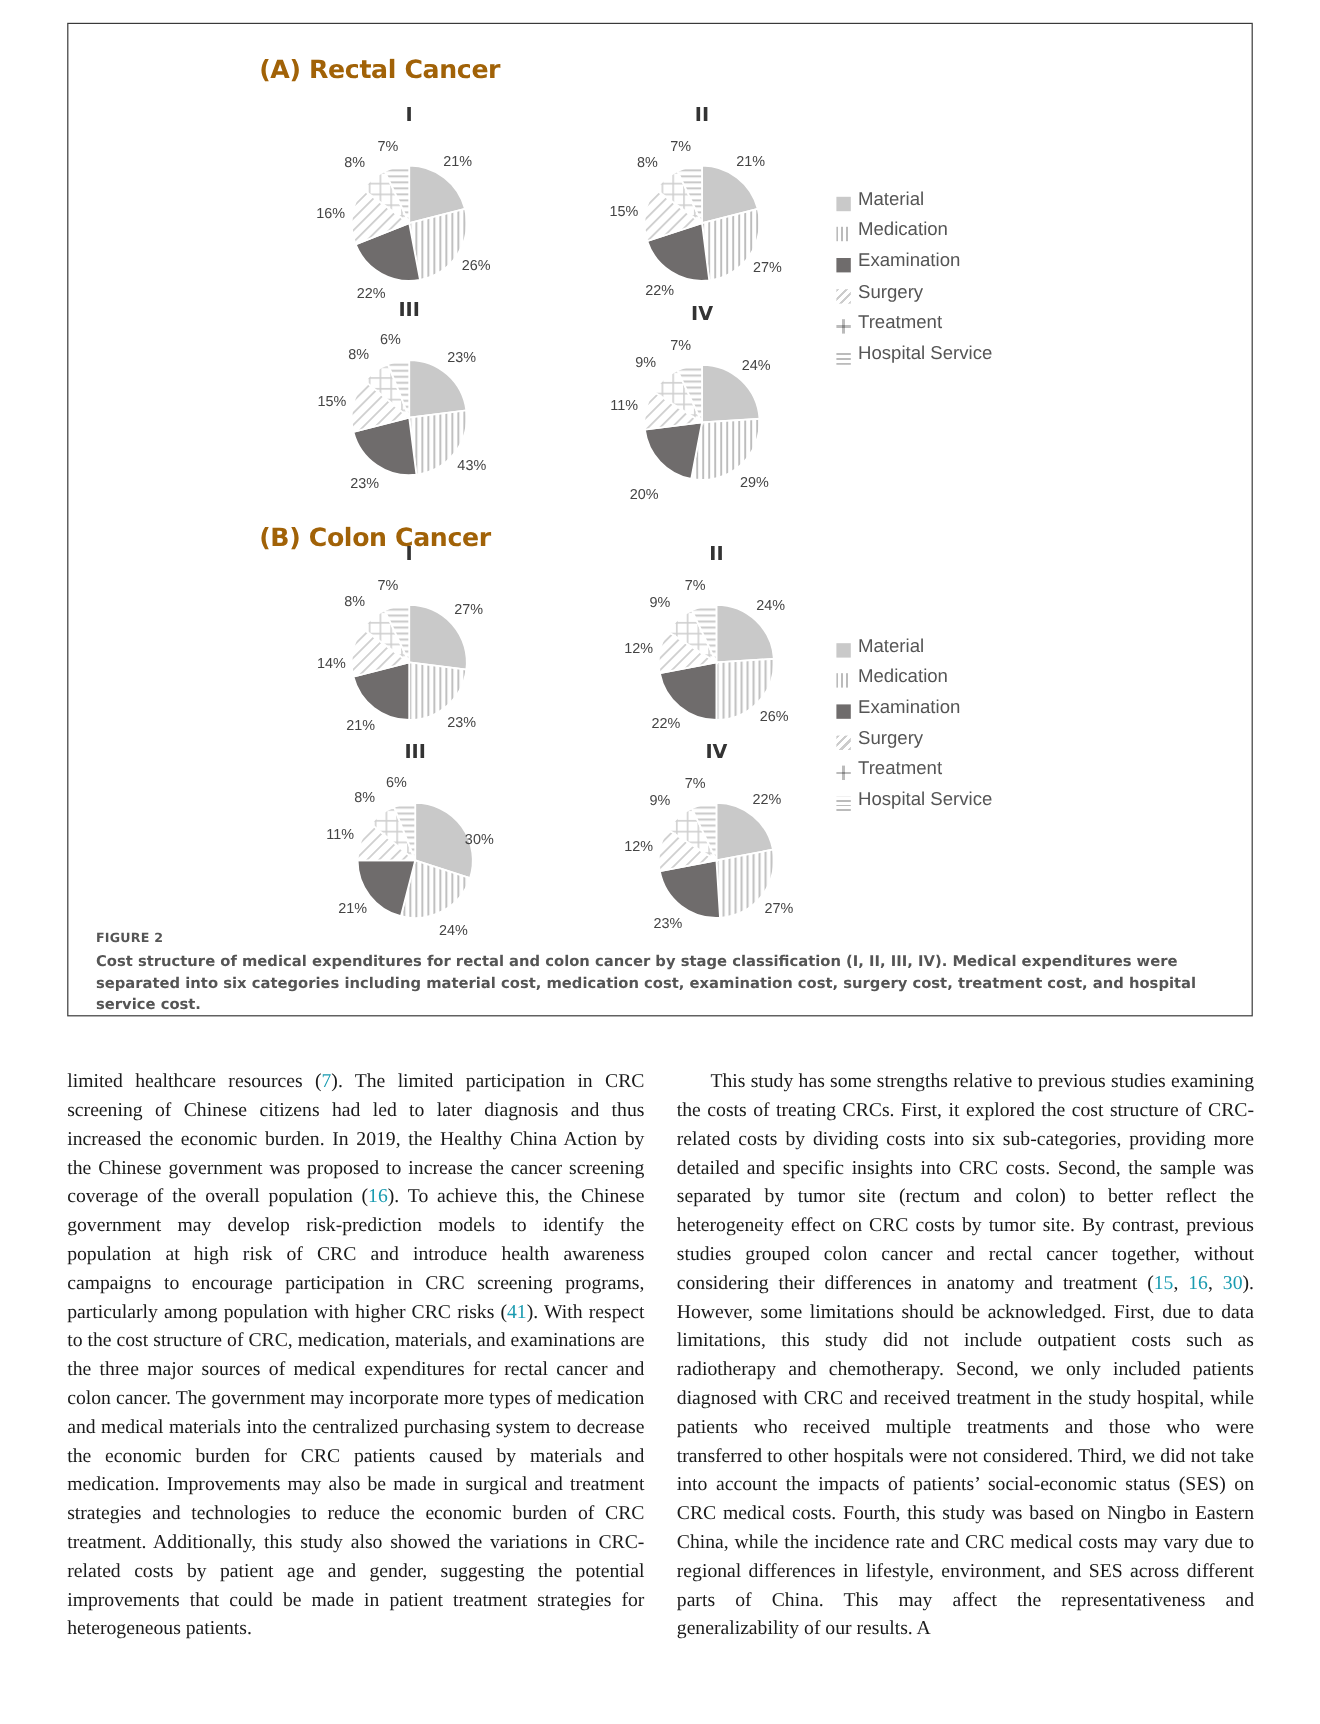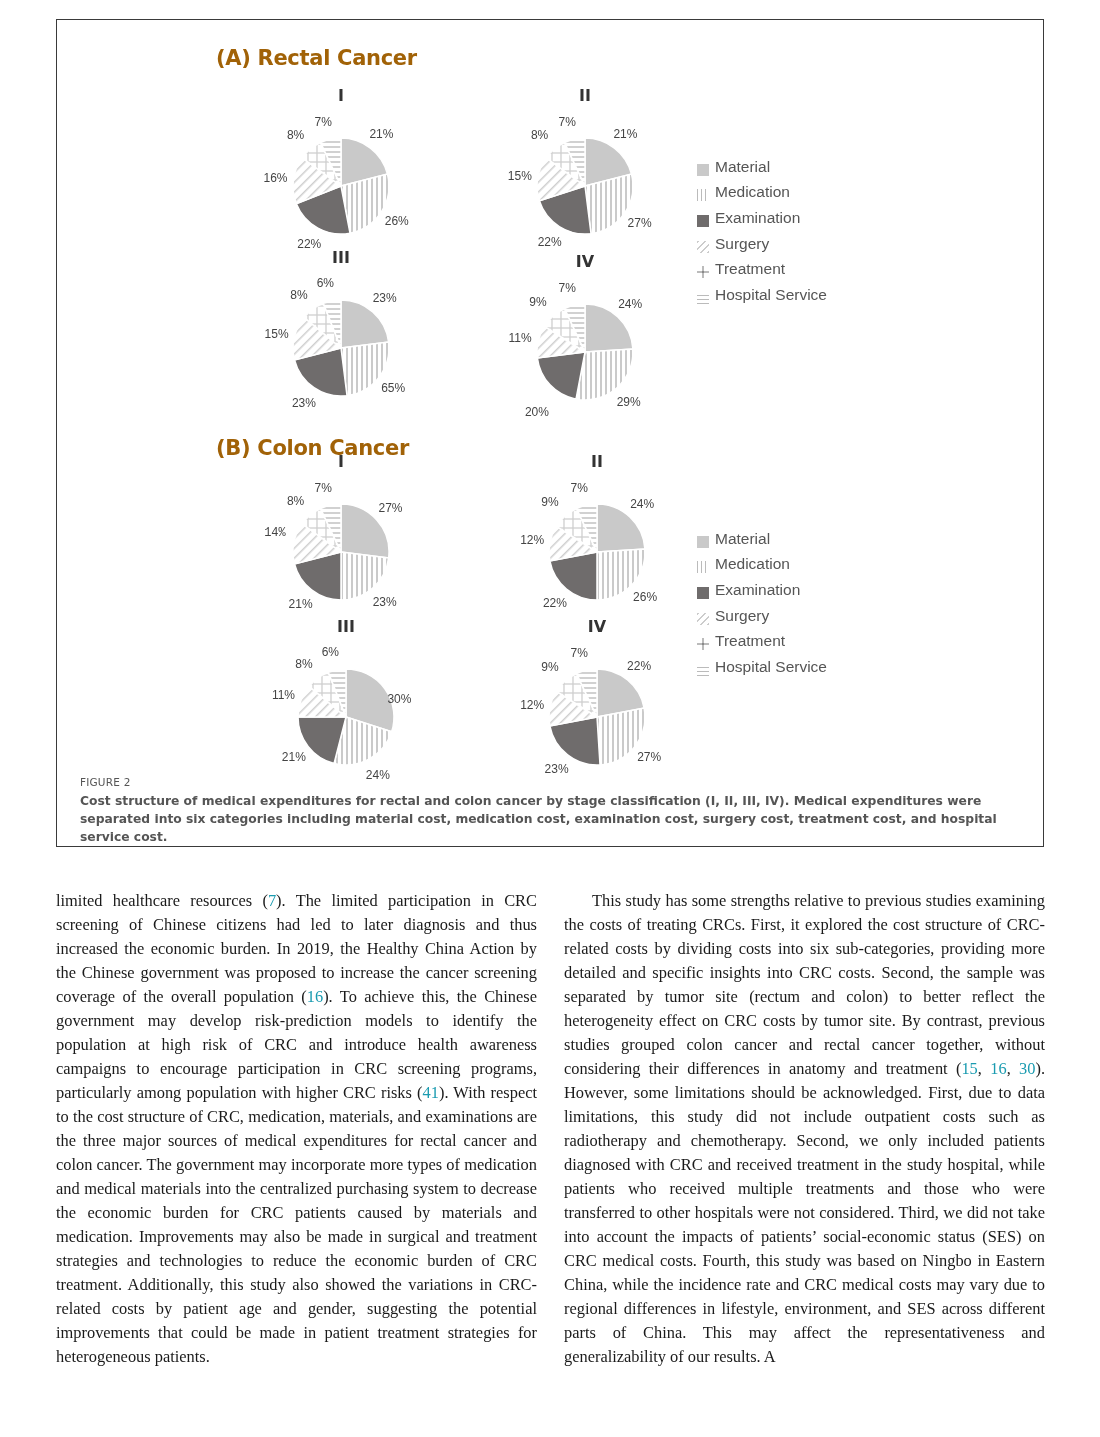--- a/index.html
+++ b/index.html
@@ -22,21 +22,21 @@
     position: absolute; font-family: "Liberation Sans", sans-serif; font-size: 12px; color: #444;
   }
   .legend { position: absolute; width: 200px; }
   .legend-item { height: 25.7px; display: flex; align-items: flex-end; }
   .legend-swatch { width: 12px; height: 12px; margin-right: 6px; display: inline-block; position: relative; }
   .legend-label { font-family: "Liberation Sans", sans-serif; font-size: 15.5px; color: #555; }
   .caption {
     position: absolute; left: 80px; top: 776px; width: 950px;
     font-family: "DejaVu Sans", sans-serif; color: #555;
   }
-  .caption-label { font-size: 10.5px; font-weight: normal; color: #555; letter-spacing: 0.2px; }
+  .caption-label { font-size: 10.5px; font-weight: bold; color: #555; letter-spacing: 0.2px; }
   .caption-text { font-size: 12.3px; line-height: 18px; margin-top: 4px; color: #555; font-weight: bold; }
   .body-col {
     position: absolute; top: 889px; width: 481px;
     font-family: "Liberation Serif", serif; font-size: 16.4px; line-height: 24px;
     color: #1a1a1a; text-align: justify;
   }
   .body-col.left { left: 56px; }
   .body-col.right { left: 564px; }
   .body-col p { margin: 0; }
   .indent { text-indent: 28px; }
@@ -112,21 +112,21 @@
       <svg width="200" height="170" class="pie-svg">
         <path d="M100,100 L100,52 A48,48 0 0 1 147.62150566309492,93.9840047889134 Z" fill="#c9c9c9" stroke="#ffffff" stroke-width="1.5"></path>
         <path d="M100,100 L147.62150566309492,93.9840047889134 A48,48 0 0 1 106.0159952110866,147.62150566309492 Z" fill="url(#p-vert)" stroke="#ffffff" stroke-width="1.5"></path>
         <path d="M100,100 L106.0159952110866,147.62150566309492 A48,48 0 0 1 53.50800826582571,111.93711458391303 Z" fill="#6f6c6c" stroke="#ffffff" stroke-width="1.5"></path>
         <path d="M100,100 L53.50800826582571,111.93711458391303 A48,48 0 0 1 63.01536434676211,69.4036484920629 Z" fill="url(#p-diag)" stroke="#ffffff" stroke-width="1.5"></path>
         <path d="M100,100 L63.01536434676211,69.4036484920629 A48,48 0 0 1 82.33002147113547,55.37072867736393 Z" fill="url(#p-grid)" stroke="#ffffff" stroke-width="1.5"></path>
         <path d="M100,100 L82.33002147113547,55.37072867736393 A48,48 0 0 1 99.99999999999999,52 Z" fill="url(#p-horiz)" stroke="#ffffff" stroke-width="1.5"></path>
       </svg>
     <div class="stage-label">III</div>
   <div class="pct" style="left: 131.647px; top: 43.4927px;">23%</div>
-      <div class="pct" style="left: 140.15px; top: 133.452px;">65%</div>
+      <div class="pct" style="left: 140.15px; top: 133.452px;">43%</div>
       <div class="pct" style="left: 50.9025px; top: 147.587px;">23%</div>
       <div class="pct" style="left: 23.5895px; top: 78.6025px;">15%</div>
       <div class="pct" style="left: 49.2062px; top: 39.6049px;">8%</div>
       <div class="pct" style="left: 75.6328px; top: 28.169px;">6%</div>
     </div>
 
   <div class="pie-wrap" style="left:428px; top:232px;">
       <svg width="200" height="170" class="pie-svg">
         <path d="M100,100 L100,52 A48,48 0 0 1 147.90528296455705,96.98605506259295 Z" fill="#c9c9c9" stroke="#ffffff" stroke-width="1.5"></path>
         <path d="M100,100 L147.90528296455705,96.98605506259295 A48,48 0 0 1 91.00569689988524,147.14978803497706 Z" fill="url(#p-vert)" stroke="#ffffff" stroke-width="1.5"></path>
@@ -150,21 +150,21 @@
         <path d="M100,100 L147.62150566309492,106.01599521108662 A48,48 0 0 1 99.99999999999999,148 Z" fill="url(#p-vert)" stroke="#ffffff" stroke-width="1.5"></path>
         <path d="M100,100 L99.99999999999999,148 A48,48 0 0 1 53.50800826582571,111.93711458391303 Z" fill="#6f6c6c" stroke="#ffffff" stroke-width="1.5"></path>
         <path d="M100,100 L53.50800826582571,111.93711458391303 A48,48 0 0 1 61.167184270002515,71.7863078899613 Z" fill="url(#p-diag)" stroke="#ffffff" stroke-width="1.5"></path>
         <path d="M100,100 L61.167184270002515,71.7863078899613 A48,48 0 0 1 79.5625940048765,56.56830148163107 Z" fill="url(#p-grid)" stroke="#ffffff" stroke-width="1.5"></path>
         <path d="M100,100 L79.5625940048765,56.56830148163107 A48,48 0 0 1 99.99999999999999,52 Z" fill="url(#p-horiz)" stroke="#ffffff" stroke-width="1.5"></path>
       </svg>
     <div class="stage-label">I</div>
   <div class="pct" style="left: 137.507px; top: 49.3534px;">27%</div>
       <div class="pct" style="left: 131.647px; top: 142.507px;">23%</div>
       <div class="pct" style="left: 47.5481px; top: 145.15px;">21%</div>
-      <div class="pct" style="left: 23.169px; top: 74px; font-family: Liberation Mono, monospace;">14%</div>
+      <div class="pct" style="left: 23.169px; top: 94px;">14%</div>
       <div class="pct" style="left: 45.93px; top: 42.1461px;">8%</div>
       <div class="pct" style="left: 73.6025px; top: 28.5895px;">7%</div>
     </div>
 
   <div class="pie-wrap" style="left:440px; top:432px;">
       <svg width="200" height="170" class="pie-svg">
         <path d="M100,100 L100,52 A48,48 0 0 1 147.90528296455705,96.98605506259295 Z" fill="#c9c9c9" stroke="#ffffff" stroke-width="1.5"></path>
         <path d="M100,100 L147.90528296455705,96.98605506259295 A48,48 0 0 1 100,148 Z" fill="url(#p-vert)" stroke="#ffffff" stroke-width="1.5"></path>
         <path d="M100,100 L100,148 A48,48 0 0 1 52.85021196502294,108.99430310011478 Z" fill="#6f6c6c" stroke="#ffffff" stroke-width="1.5"></path>
         <path d="M100,100 L52.85021196502294,108.99430310011478 A48,48 0 0 1 59.47225957590328,74.28031384100815 Z" fill="url(#p-diag)" stroke="#ffffff" stroke-width="1.5"></path>

